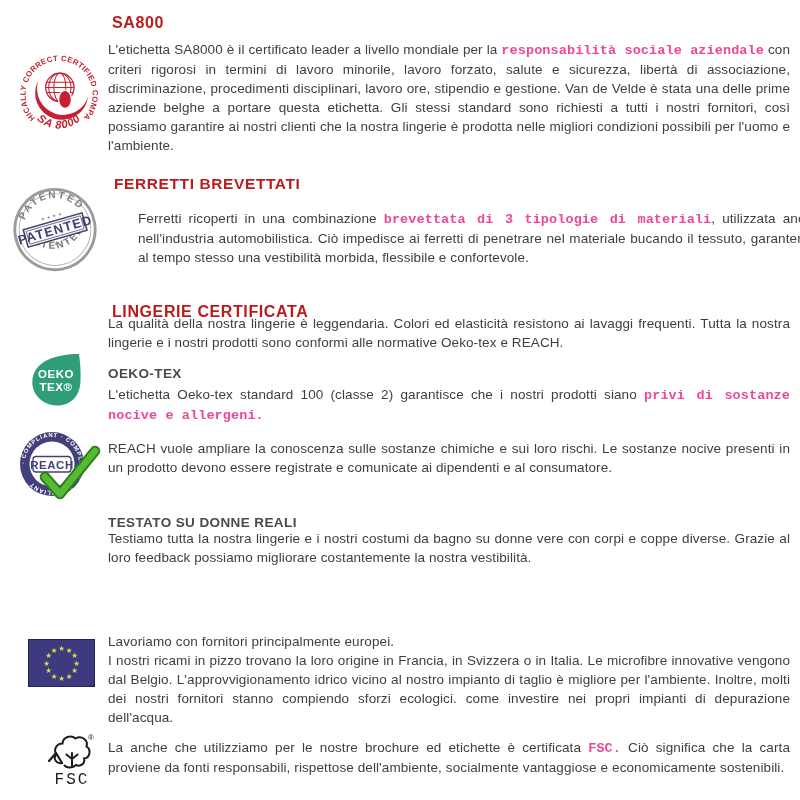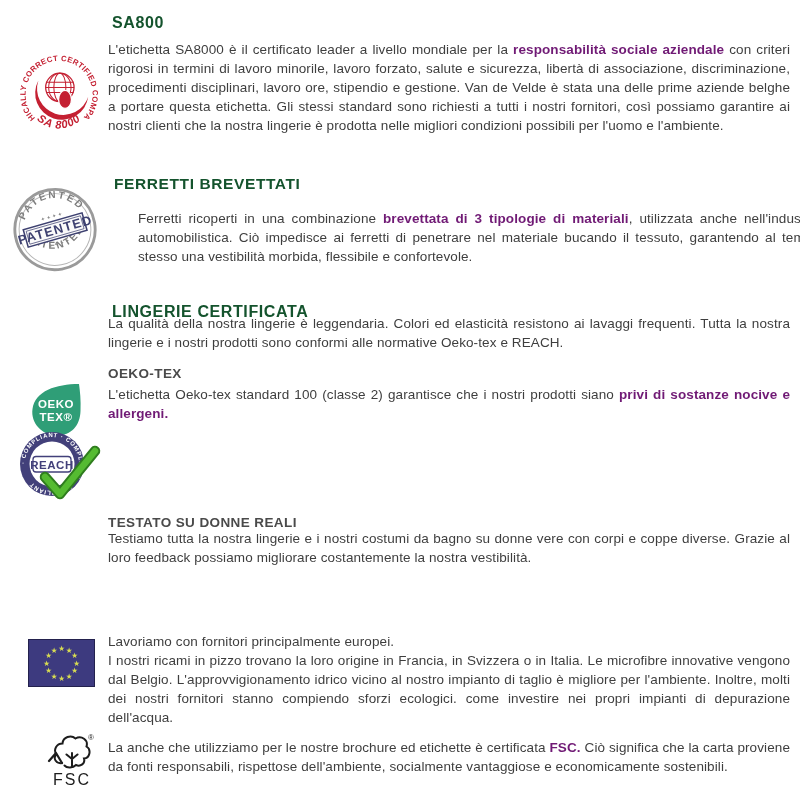--- a/index.html
+++ b/index.html
@@ -6,37 +6,37 @@
   html,body { background:#ffffff; }
   .page {
     position:relative; width:800px; height:800px; background:#ffffff;
     font-family:"Liberation Sans", sans-serif; overflow:hidden;
   }
   .para {
     position:absolute; left:108px; width:682px;
     font-size:13.5px; line-height:18.9px; color:#3e3e3e;
     text-align:justify; letter-spacing:0.1px;
   }
-  .para b { font-weight:700; color:#701a75; }
+  .para b { font-weight:700; color:#ec4899;font-family:Liberation Mono, monospace; }
   .heading {
     position:absolute; left:112px; font-size:16px; font-weight:700;
-    color:#14532d; letter-spacing:0.6px;
+    color:#b91c1c; letter-spacing:0.6px;
   }
   .subheading {
     position:absolute; left:108px; font-size:13.5px; font-weight:700;
     color:#4a4a4a; letter-spacing:0.4px;
   }
   .logo { position:absolute; }
   .eu-flag {
     position:absolute; left:28px; top:639px; width:67px; height:48px;
     background:#3d3a7f; border:1px solid #23214d;
   }
   .fsc-text {
     position:absolute; left:46px; top:771px; width:52px; text-align:center;
-    font-family:Liberation Sans, sans-serif; font-size:16px; letter-spacing:2px;
+    font-family:Liberation Mono, monospace; font-size:16px; letter-spacing:2px;
     color:#1d1d1d;
   }
 </style>
 </head>
 <body>
 
 <div class="page">
 
   <div class="logo" style="left:16px; top:50px; width:86px; height:92px;">
     <svg width="86" height="92" viewBox="0 0 100 104">
@@ -94,21 +94,21 @@
   <div class="heading" style="top:175px; left:114px; font-size:15.5px;">FERRETTI BREVETTATI</div>
 
   <div class="para" style="top:210px;margin-left:30px;">
     <span>Ferretti ricoperti in una combinazione </span><b>brevettata di 3 tipologie di materiali</b><span>, utilizzata anche nell'industria automobilistica. Ciò impedisce ai ferretti di penetrare nel materiale bucando il tessuto, garantendo al tempo stesso una vestibilità morbida, flessibile e confortevole.</span>
   </div>
 
   <div class="heading" style="top:303px;">LINGERIE CERTIFICATA</div>
 
   <div class="para" style="top:315px;">La qualità della nostra lingerie è leggendaria. Colori ed elasticità resistono ai lavaggi frequenti. Tutta la nostra lingerie e i nostri prodotti sono conformi alle normative Oeko-tex e REACH.</div>
 
-  <div class="logo" style="left:28px; top:382px; width:56px; height:56px;">
+  <div class="logo" style="left:28px; top:352px; width:56px; height:56px;">
     <svg width="56" height="56" viewBox="0 0 56 56">
       <path d="M 51,2 C 28,2 7,9 4.5,27 C 2.5,41 14,53 28,53.5 C 43,54 52,44 52.5,29 C 53,18 52,9 51,2 Z" fill="#2f9e77"></path>
       <text x="28" y="26" font-size="11.5" font-weight="bold" fill="#ffffff" text-anchor="middle" letter-spacing="0.5" font-family="Liberation Sans, sans-serif">OEKO</text>
       <text x="28" y="39" font-size="11.5" font-weight="bold" fill="#ffffff" text-anchor="middle" letter-spacing="0.5" font-family="Liberation Sans, sans-serif">TEX®</text>
     </svg>
   </div>
 
   <div class="subheading" style="top:366px;">OEKO-TEX</div>
 
   <div class="para" style="top:386px;">
@@ -125,20 +125,21 @@
       <text font-size="6" font-weight="bold" fill="#ffffff" letter-spacing="0.8" font-family="Liberation Sans, sans-serif">
         <textPath href="#reach-ring" startOffset="0%">· COMPLIANT · COMPLIANT · COMPLIANT</textPath>
       </text>
       <rect x="15" y="26.5" width="38" height="15.5" rx="3" fill="none" stroke="#42407a" stroke-width="1.3"></rect>
       <text x="34" y="38.5" font-size="11.5" font-weight="bold" fill="#42407a" text-anchor="middle" letter-spacing="0.5" font-family="Liberation Sans, sans-serif">REACH</text>
       <path d="M 27,47 L 42,64 L 77,21" fill="none" stroke="#2f7d1e" stroke-width="10.5" stroke-linecap="round" stroke-linejoin="round"></path>
       <path d="M 27,47 L 42,64 L 77,21" fill="none" stroke="#55bb31" stroke-width="6.5" stroke-linecap="round" stroke-linejoin="round"></path>
     </svg>
   </div>
 
+  <div class="para" style="top:440px;">REACH vuole ampliare la conoscenza sulle sostanze chimiche e sui loro rischi. Le sostanze nocive presenti in un prodotto devono essere registrate e comunicate ai dipendenti e al consumatore.</div>
 
   <div class="subheading" style="top:515px;">TESTATO SU DONNE REALI</div>
 
   <div class="para" style="top:530px;">Testiamo tutta la nostra lingerie e i nostri costumi da bagno su donne vere con corpi e coppe diverse. Grazie al loro feedback possiamo migliorare costantemente la nostra vestibilità.</div>
 
   <div class="eu-flag">
     <svg width="65" height="46" viewBox="0 0 65 46">
         <text x="32.5" y="10.6" font-size="7.5" fill="#d8dd52" text-anchor="middle">★</text>
         <text x="40.0" y="12.6" font-size="7.5" fill="#d8dd52" text-anchor="middle">★</text>
         <text x="45.5" y="18.1" font-size="7.5" fill="#d8dd52" text-anchor="middle">★</text>

